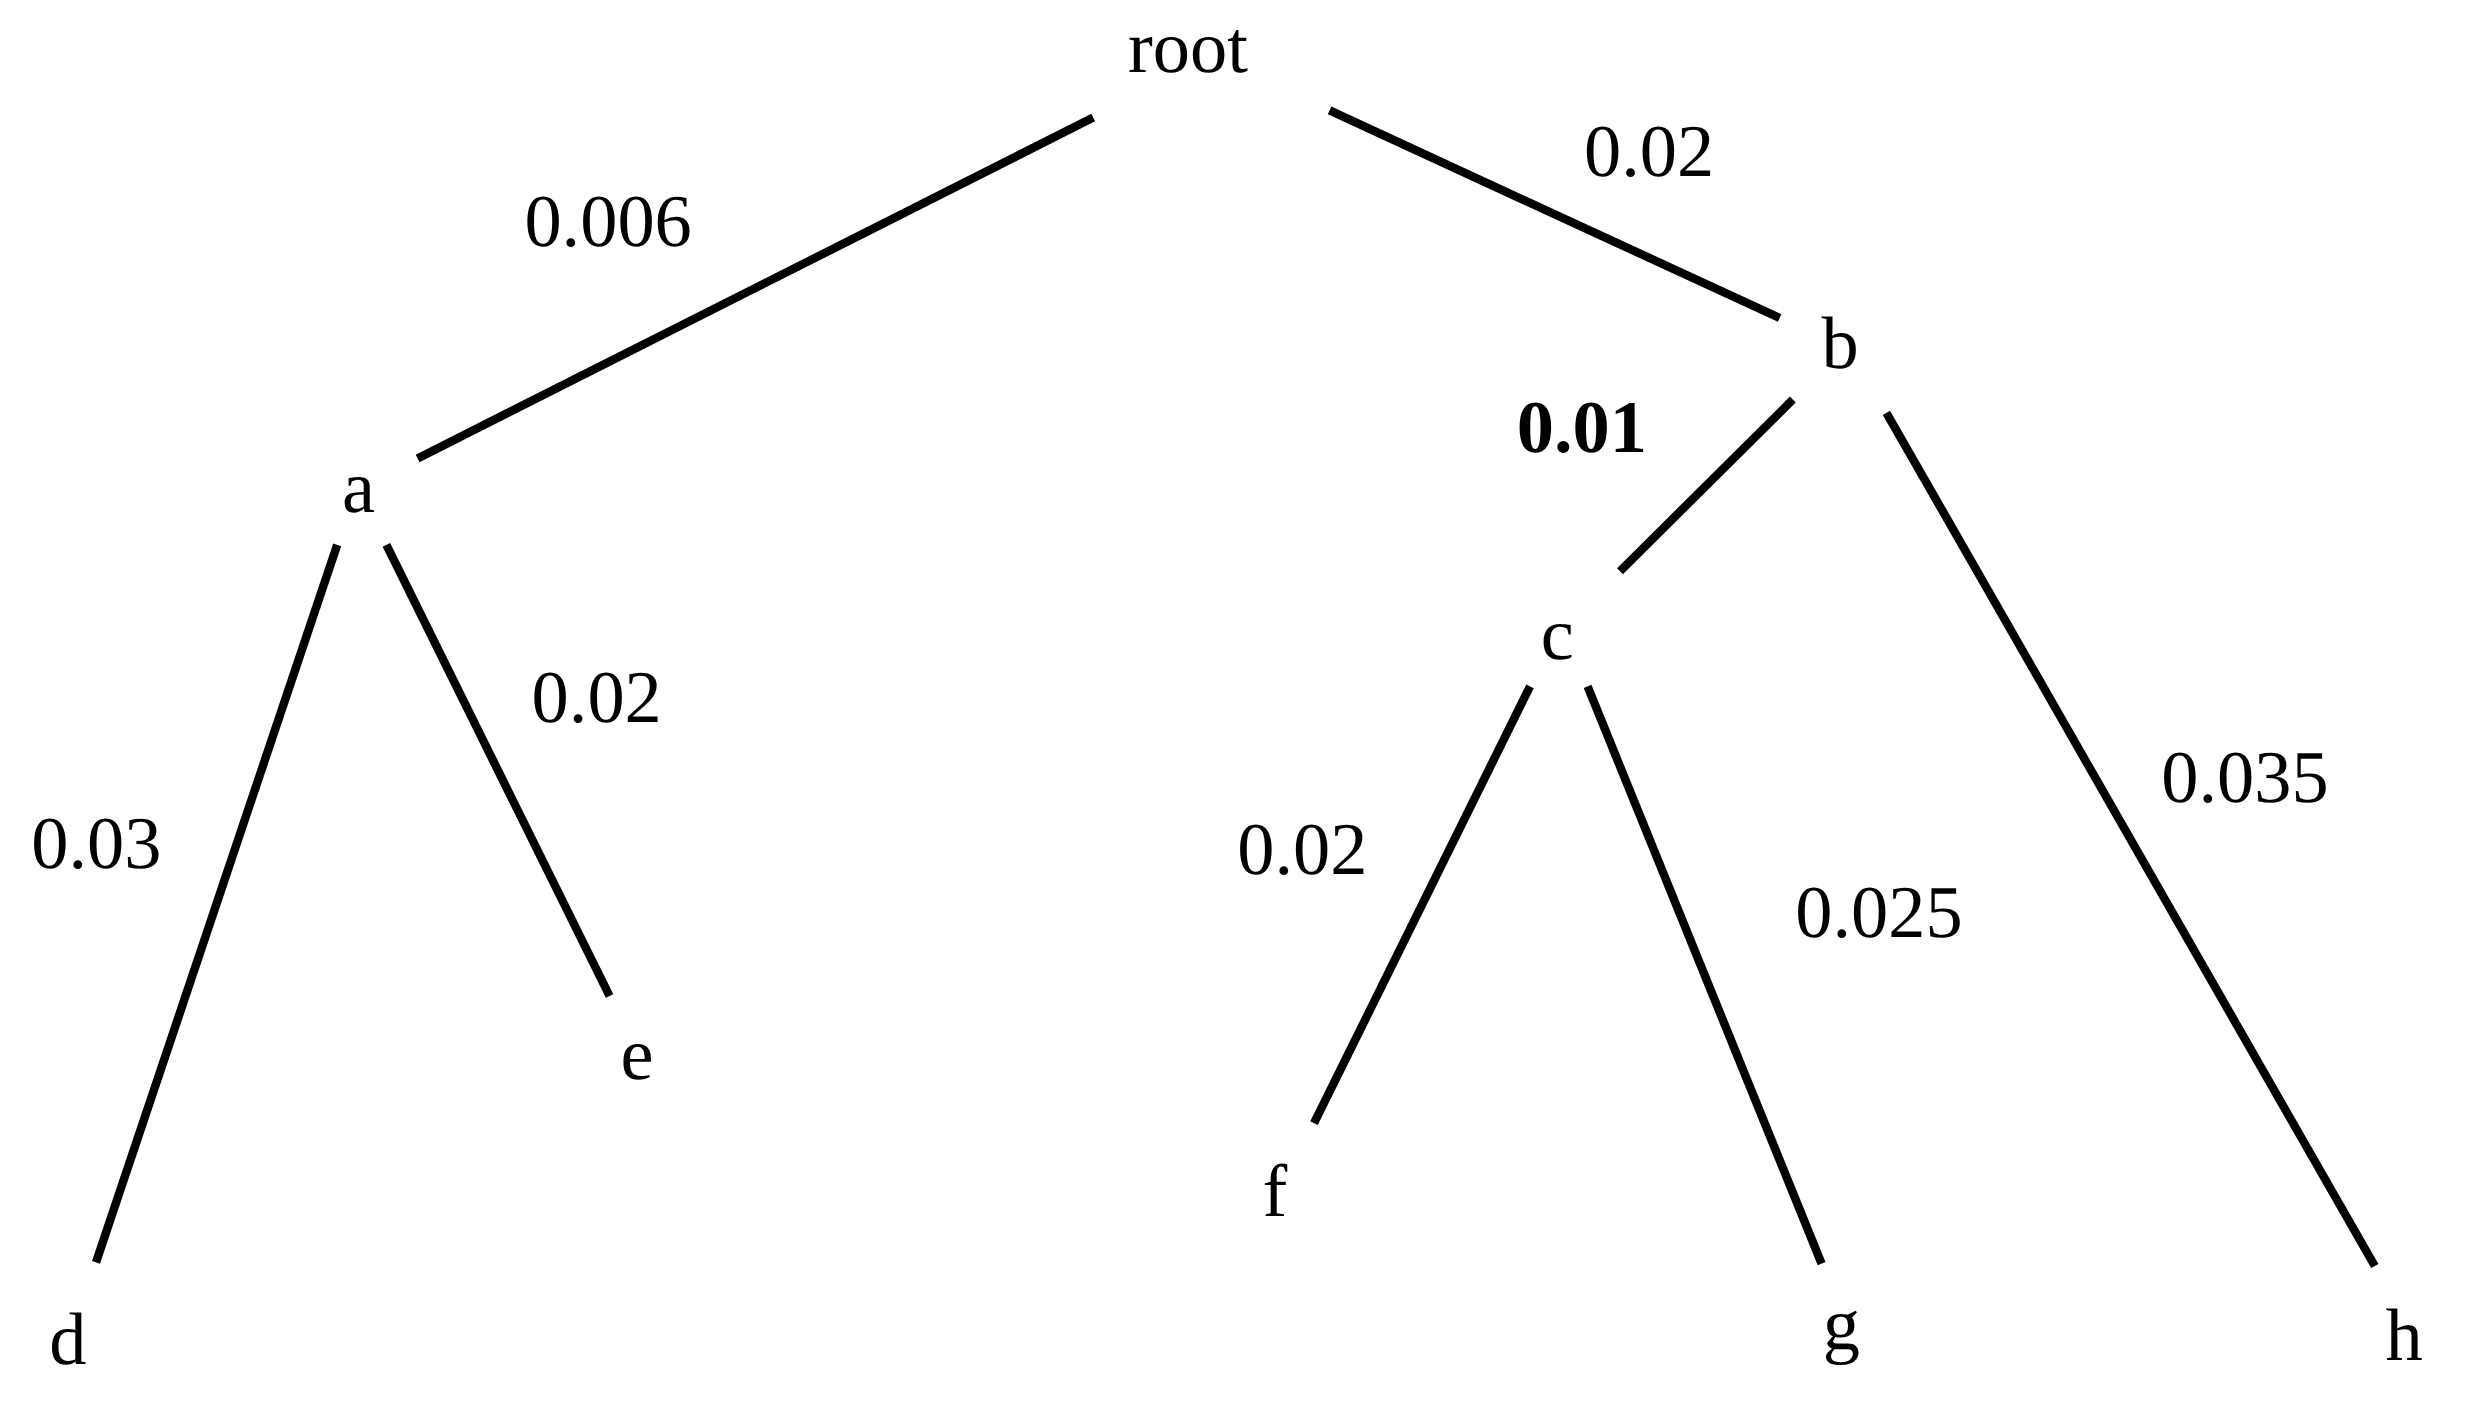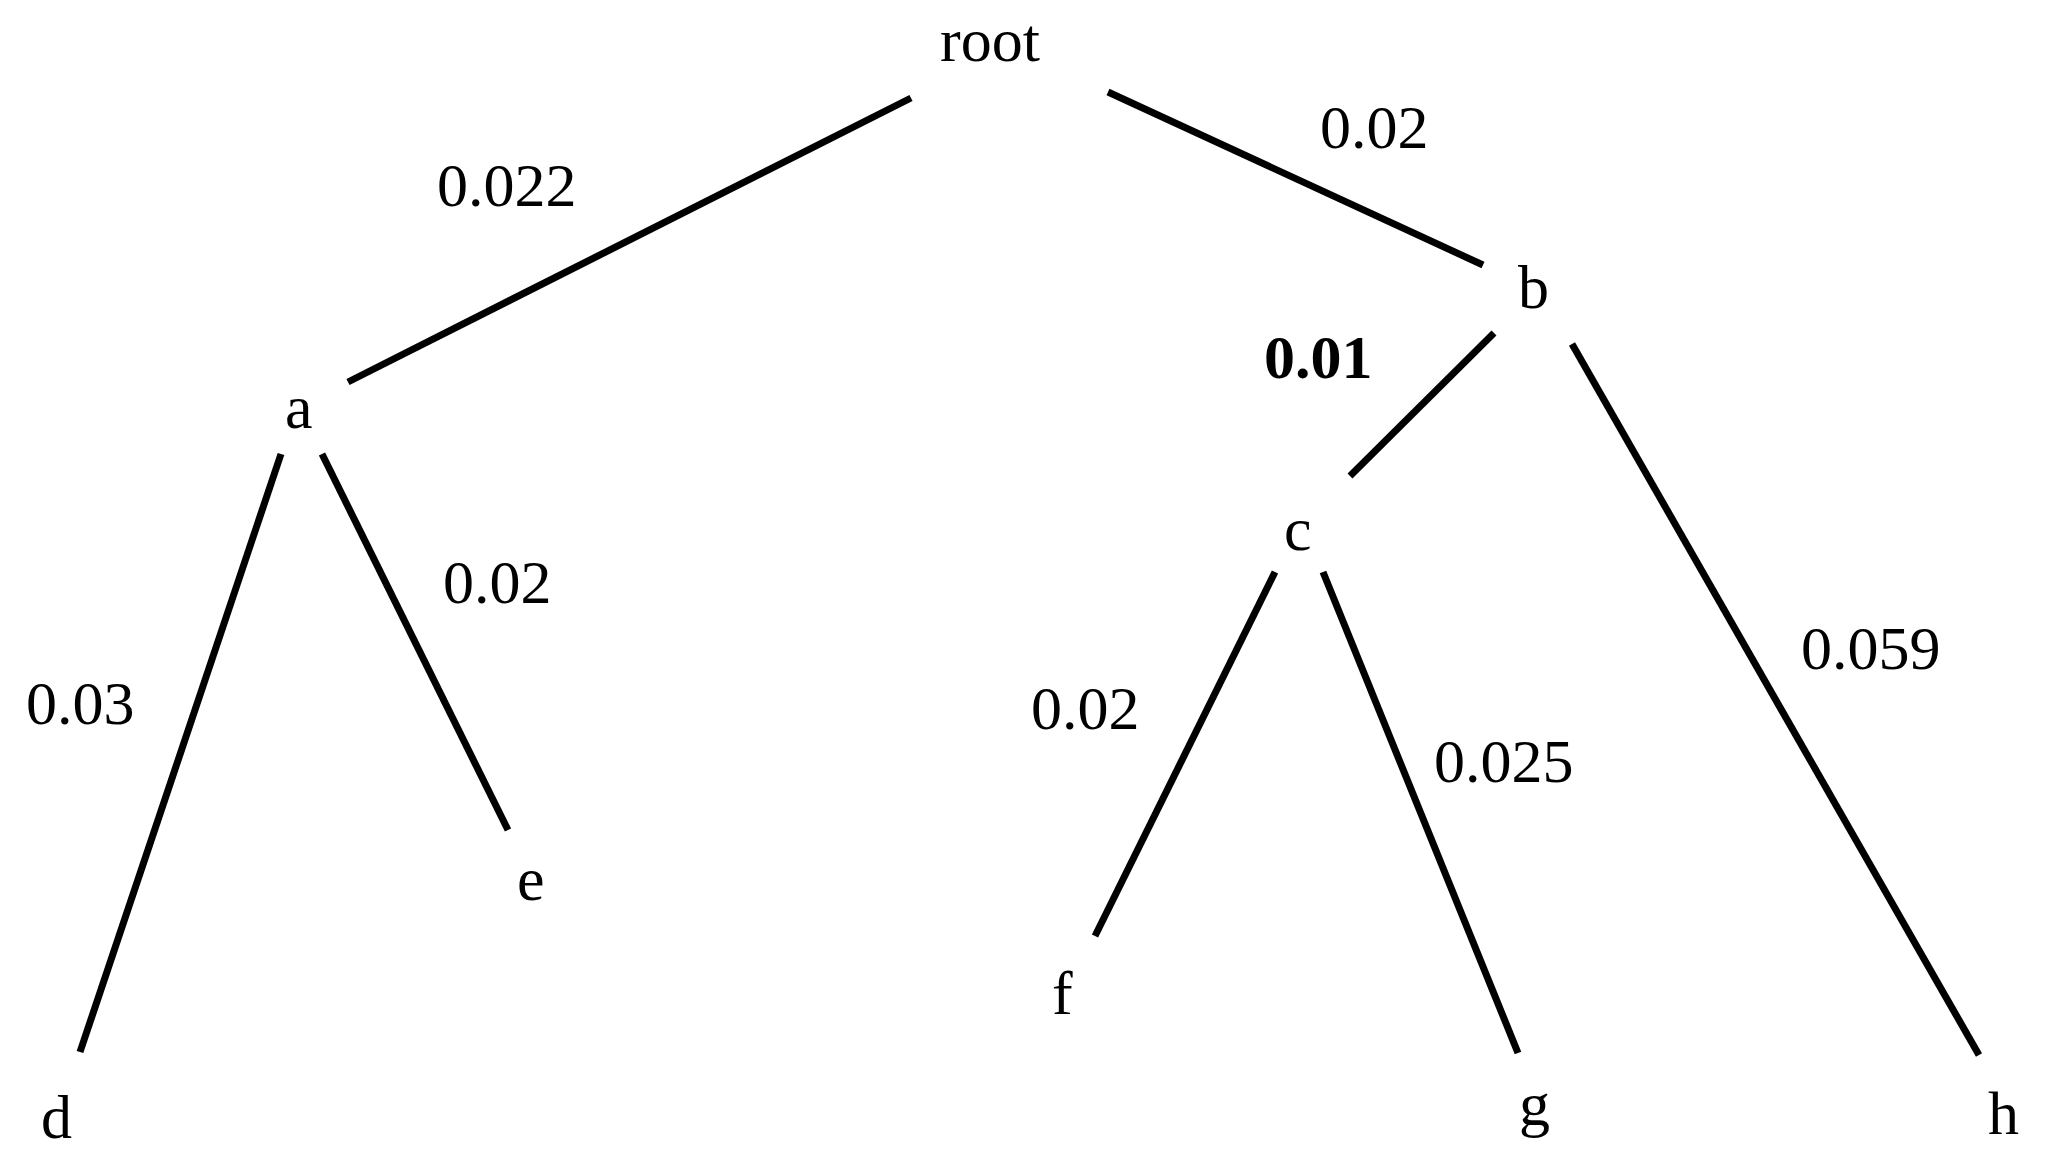--- a/index.html
+++ b/index.html
@@ -65,23 +65,23 @@
       <div class="node-label" style="left: 285px; top: 376px;">a</div>
       <div class="node-label" style="left: 1518px; top: 256px;">b</div>
       <div class="node-label" style="left: 1284px; top: 498px;">c</div>
       <div class="node-label" style="left: 41px; top: 1086px;">d</div>
       <div class="node-label" style="left: 517px; top: 848px;">e</div>
       <div class="node-label" style="left: 1052px; top: 962px;">f</div>
       <div class="node-label" style="left: 1519px; top: 1073px;">g</div>
       <div class="node-label" style="left: 1988px; top: 1082px;">h</div>
     </div>
   <div id="edge-label-layer">
-      <div class="edge-label" style="left: 437px; top: 154px;">0.022</div>
+      <div class="edge-label" style="left: 437px; top: 154px;">0.006</div>
       <div class="edge-label" style="left: 1320px; top: 96px;">0.02</div>
       <div class="edge-label" style="left: 26px; top: 672px;">0.03</div>
       <div class="edge-label" style="left: 443px; top: 551px;">0.02</div>
       <div class="edge-label" style="left: 1264px; top: 326px; font-weight: bold;">0.01</div>
-      <div class="edge-label" style="left: 1801px; top: 617px;">0.059</div>
+      <div class="edge-label" style="left: 1801px; top: 617px;">0.035</div>
       <div class="edge-label" style="left: 1031px; top: 677px;">0.02</div>
-      <div class="edge-label" style="left: 1434px; top: 730px;">0.025</div>
+      <div class="edge-label" style="left: 1496px; top: 730px;">0.025</div>
     </div>
 
 </div>
 
 </body></html>

